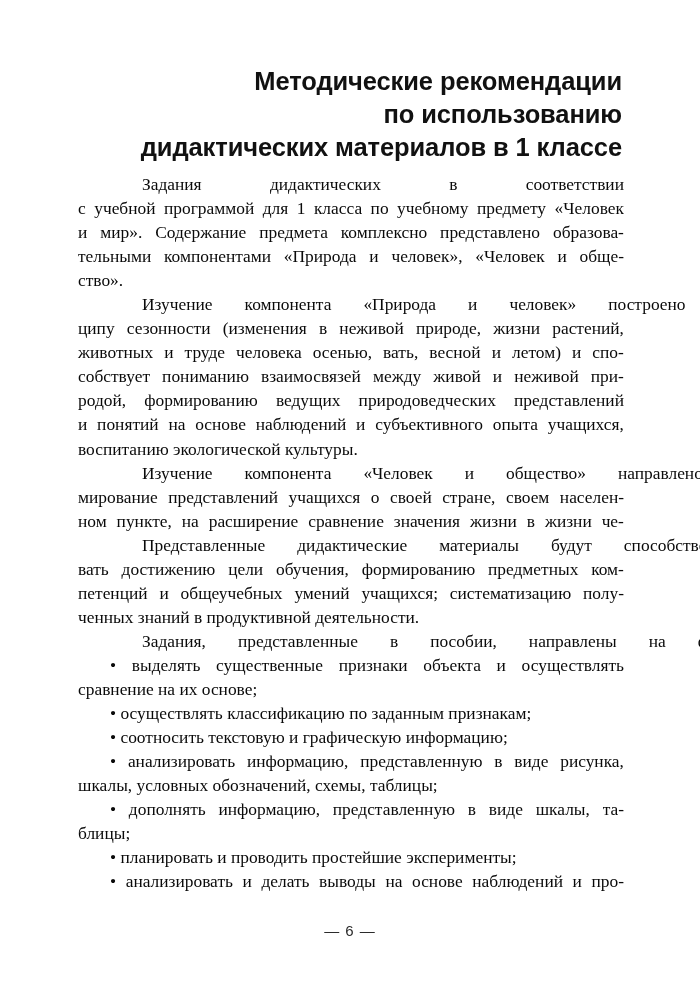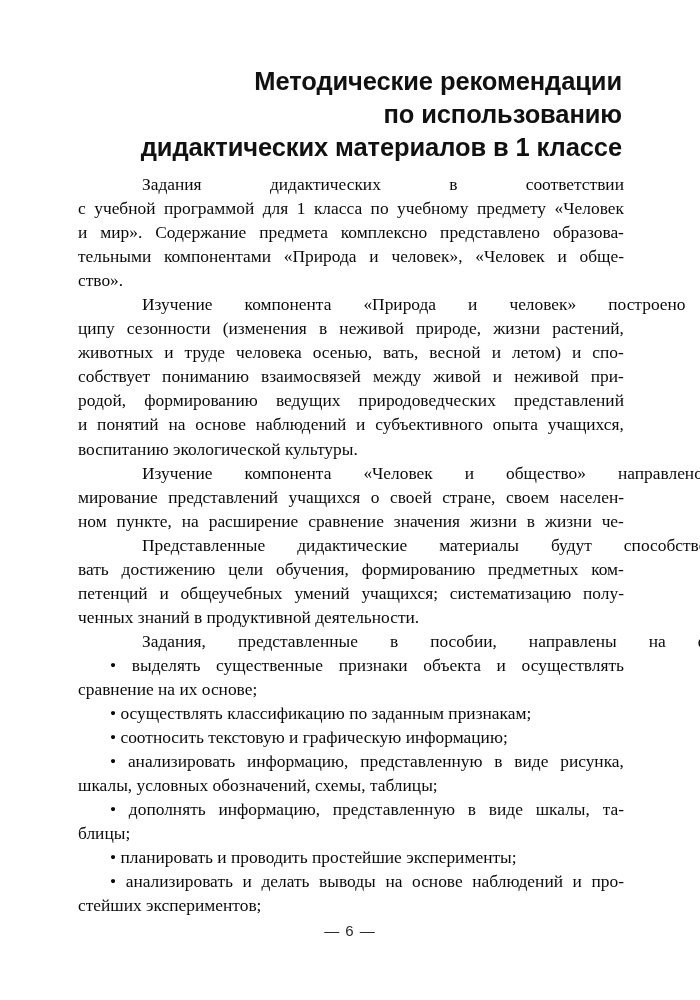--- a/index.html
+++ b/index.html
@@ -342,21 +342,20 @@
           <span>анализировать</span>
           <span>и</span>
           <span>делать</span>
           <span>выводы</span>
           <span>на</span>
           <span>основе</span>
           <span>наблюдений</span>
           <span>и</span>
           <span>про-</span>
         </div>
-        <div class="ln last">стейших экспериментов;</div>
       </div>
     </div>
 
   <div class="folio">
     <span>— 6 —</span>
   </div>
 
 </div>
 
 </body></html>

